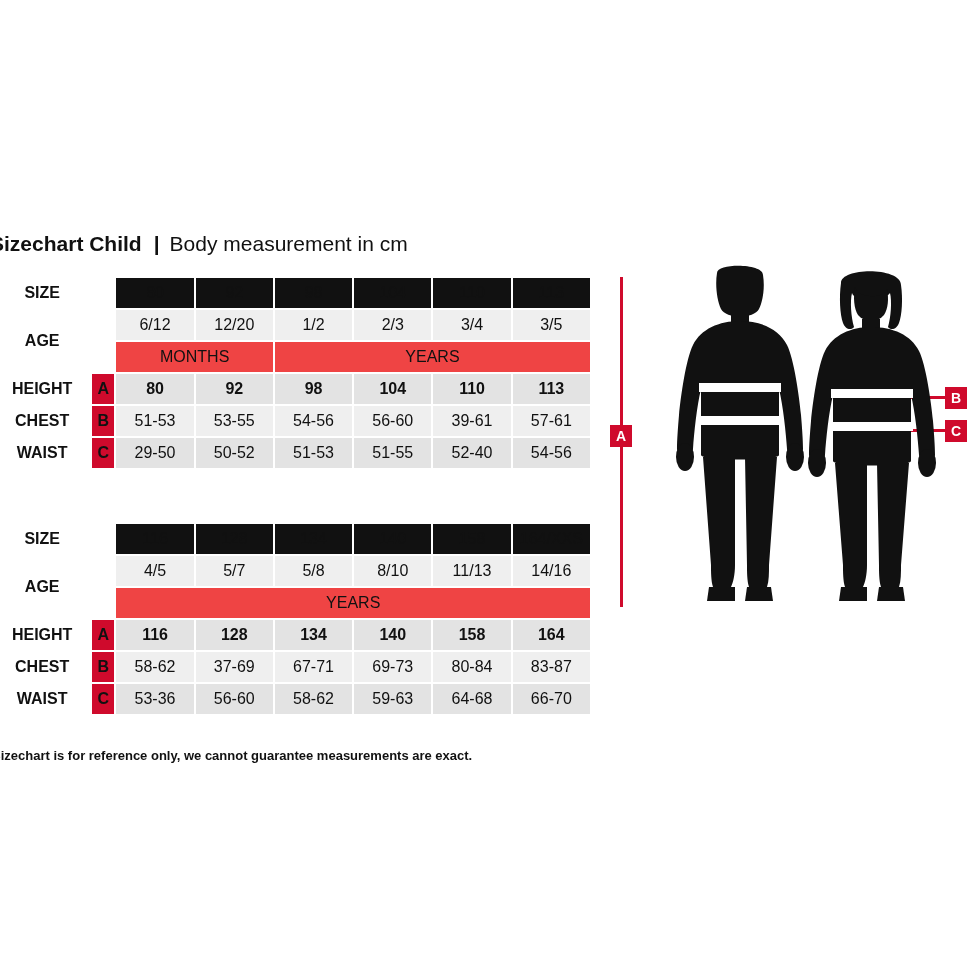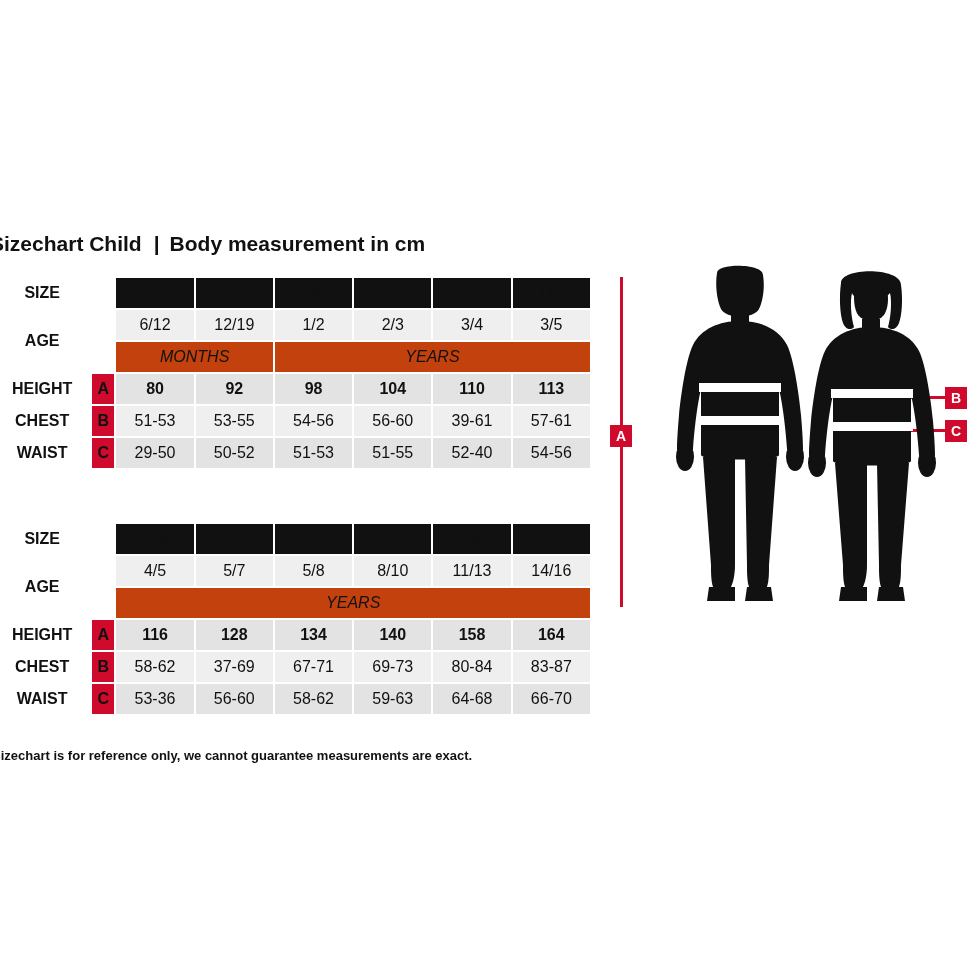--- a/index.html
+++ b/index.html
@@ -35,21 +35,21 @@
   }
   .title-main {
     font-weight: bold;
     white-space: nowrap;
   }
   .title-sep {
     font-weight: bold;
     margin: 0 10px 0 12px;
   }
   .title-sub {
-    font-weight: bold;
+    font-weight: normal;
     white-space: nowrap;
   }
 
   
   .tbl {
     position: absolute;
     border-collapse: collapse;
     table-layout: fixed;
   }
   .tbl td {
@@ -98,23 +98,22 @@
     background: #e3e3e3;
   }
   .cell-lighter {
     background: #efefef;
     margin-top: 24px;
   }
   .cell-bold {
     font-weight: bold;
   }
   .unit-cell {
-    background: #c2410c;
+    background: #ef4444;
     font-size: 16px;
-    font-style: italic;
   }
   .size-lbl {
     background: #ffffff;
     font-weight: bold;
     font-size: 15px;
   }
 
   
   .footnote {
     position: absolute;
@@ -220,21 +219,21 @@
         <td class="hdr-black">98</td>
         <td class="hdr-black">104</td>
         <td class="hdr-black">110</td>
         <td class="hdr-black">113</td>
       </tr>
 
       <tr>
         <td class="lbl lbl-age" rowspan="2">AGE</td>
         <td class="blank-letter" rowspan="2"></td>
         <td class="cell-lighter">6/12</td>
-        <td class="cell-lighter">12/19</td>
+        <td class="cell-lighter">12/20</td>
         <td class="cell-lighter">1/2</td>
         <td class="cell-lighter">2/3</td>
         <td class="cell-lighter">3/4</td>
         <td class="cell-lighter">3/5</td>
       </tr>
 
       <tr>
         <td class="unit-cell" colspan="2">MONTHS</td>
         <td class="unit-cell" colspan="4">YEARS</td>
       </tr>

